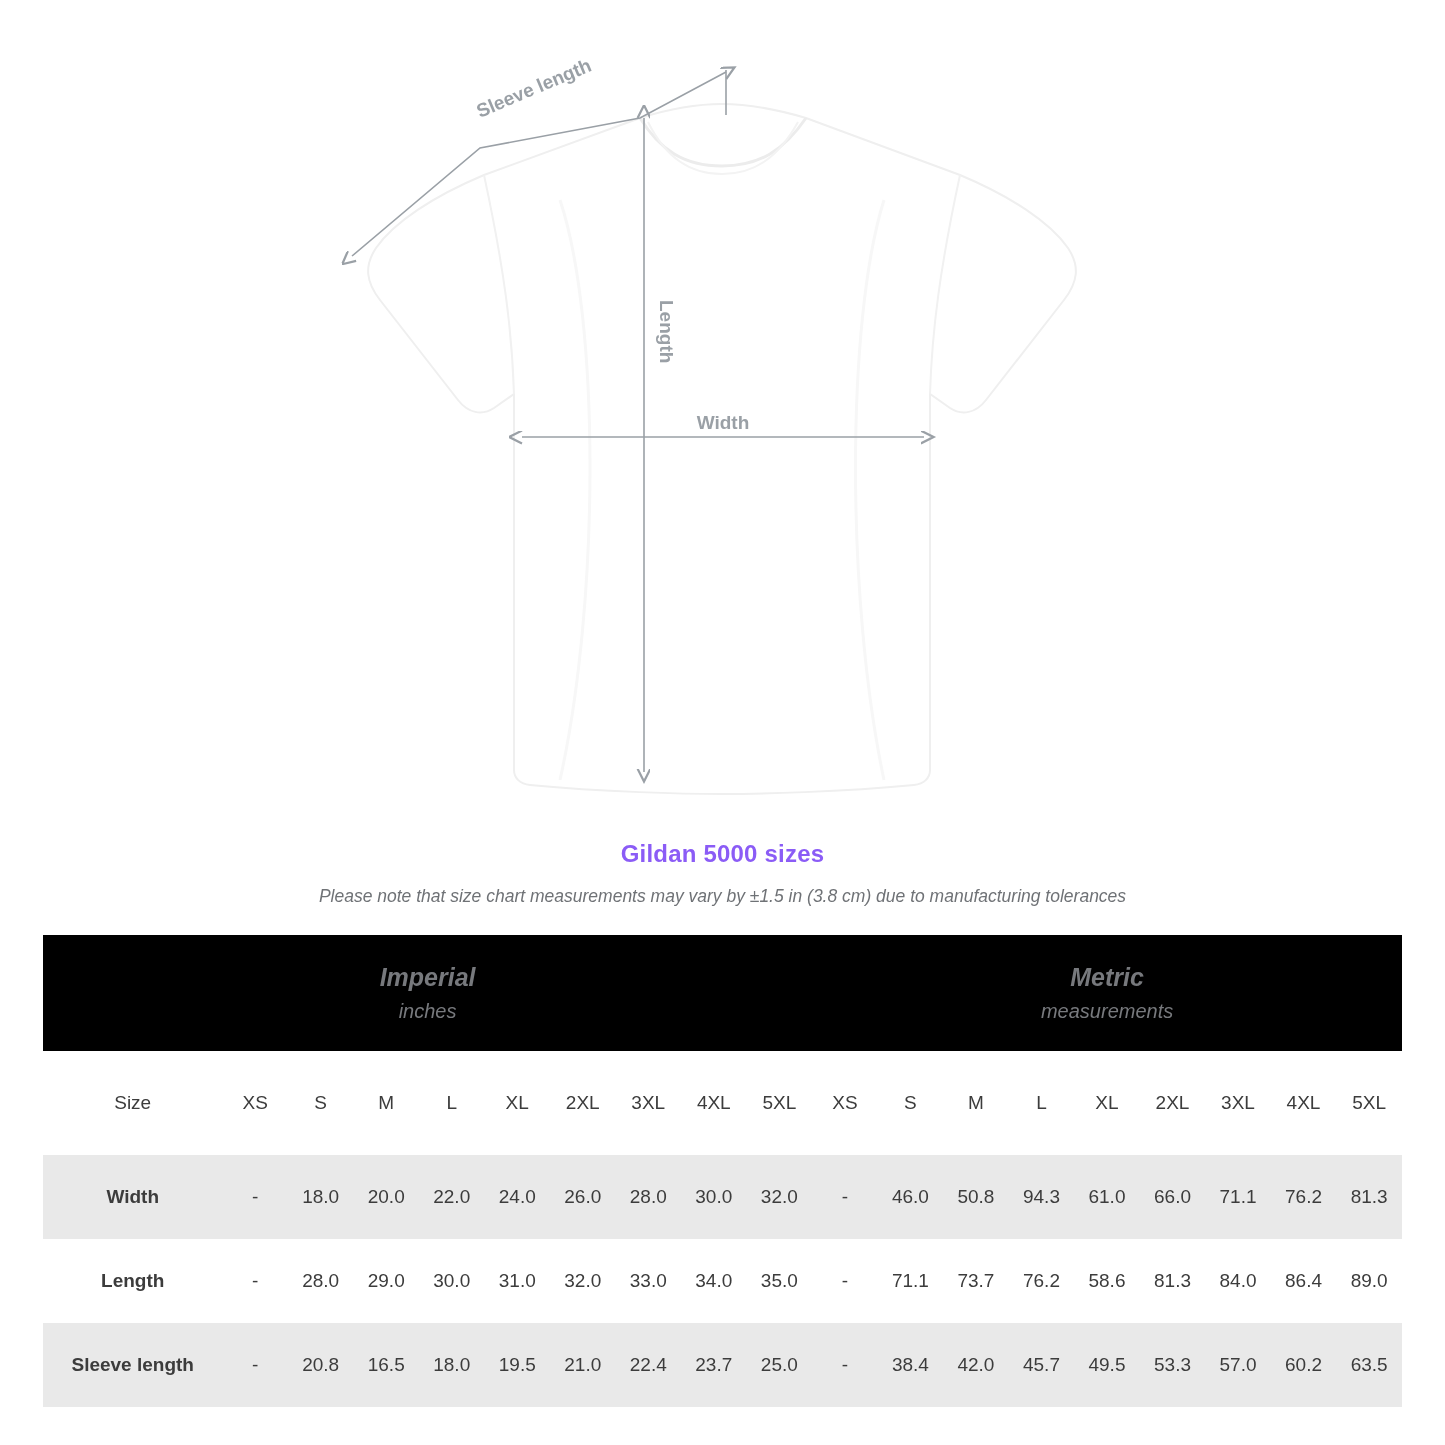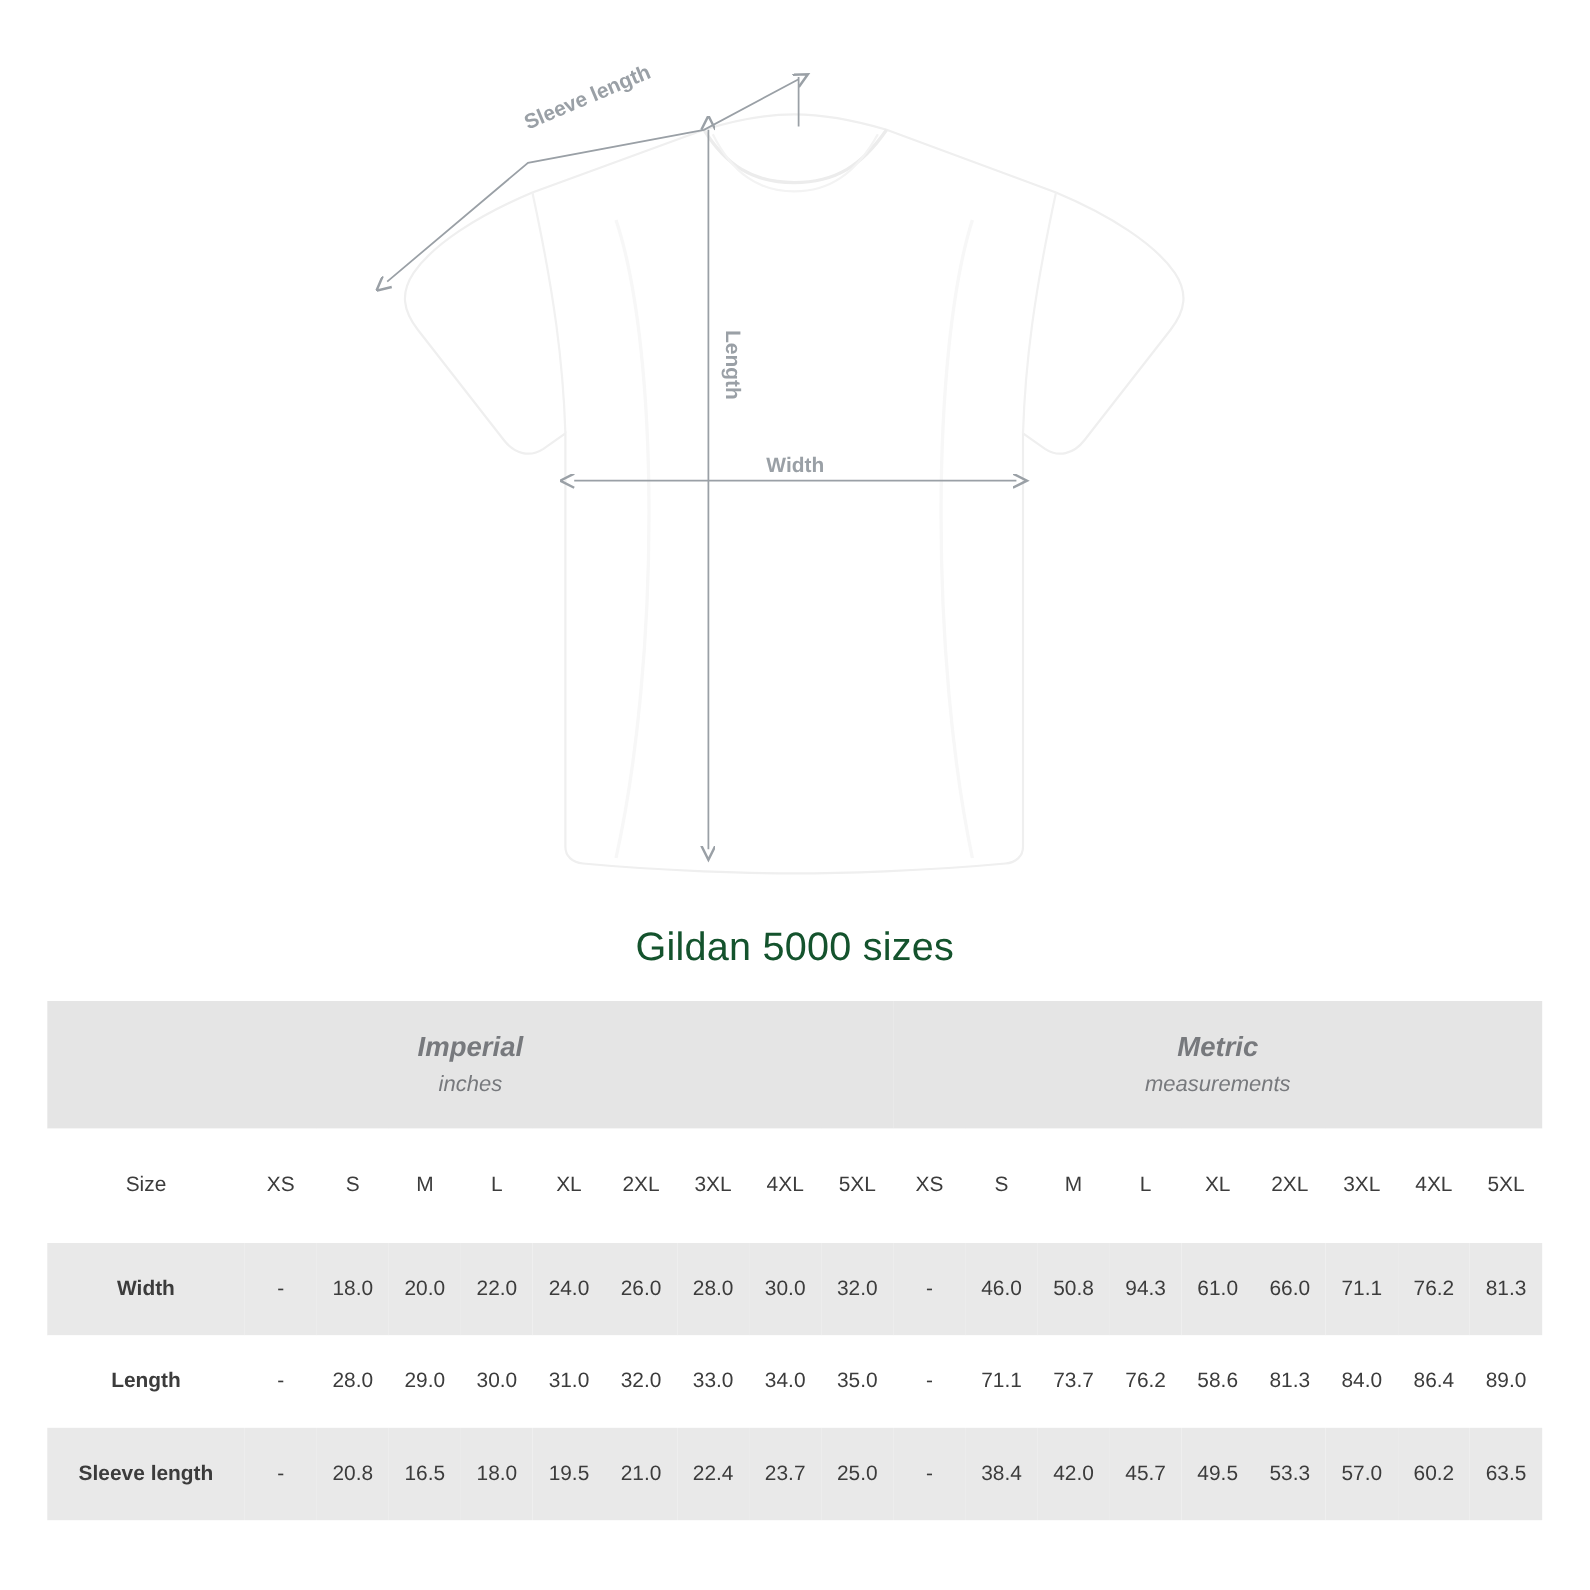--- a/index.html
+++ b/index.html
@@ -29,23 +29,23 @@
   .illustration svg {
     display: block;
   }
 
   
   .title-block {
     text-align: center;
     margin-top: 10px;
   }
   .chart-title {
-    font-size: 36px;
-    font-weight: normal;
-    color: #14532d;
+    font-size: 24px;
+    font-weight: bold;
+    color: #8b5cf6;
     letter-spacing: 0.2px;
   }
   .chart-note {
     font-size: 17.5px;
     font-style: italic;
     color: #6f7276;
     margin-top: 18px;
   }
 
   
@@ -59,21 +59,21 @@
     table-layout: fixed;
   }
   table.size-table td, table.size-table th {
     padding: 0;
     text-align: center;
     vertical-align: middle;
     font-weight: normal;
   }
   .unitheader td {
     height: 116px;
-    background: #e5e5e5;
+    background: #000000;
   }
   .unit-name {
     font-size: 25px;
     font-style: italic;
     font-weight: bold;
     color: #77797d;
   }
   .unit-sub {
     font-size: 20px;
     font-style: italic;
@@ -173,20 +173,21 @@
 
       <g>
         <line x1="522" y1="437" x2="924" y2="437" stroke="#9aa0a6" stroke-width="1.6" marker-start="url(#arrL)" marker-end="url(#arrR)"></line>
       </g>
       <text x="723" y="429" fill="#9aa0a6" text-anchor="middle" font-family="Liberation Sans, sans-serif" font-size="19" font-weight="bold">Width</text>
     </svg>
   </div>
 
   <div class="title-block">
     <div class="chart-title">Gildan 5000 sizes</div>
+    <div class="chart-note">Please note that size chart measurements may vary by ±1.5 in (3.8 cm) due to manufacturing tolerances</div>
   </div>
 
   <div class="table-wrap">
     <table class="size-table">
       <colgroup>
         <col class="label-col">
         <col class="sizecol">
           <col class="sizecol">
           <col class="sizecol">
           <col class="sizecol">

